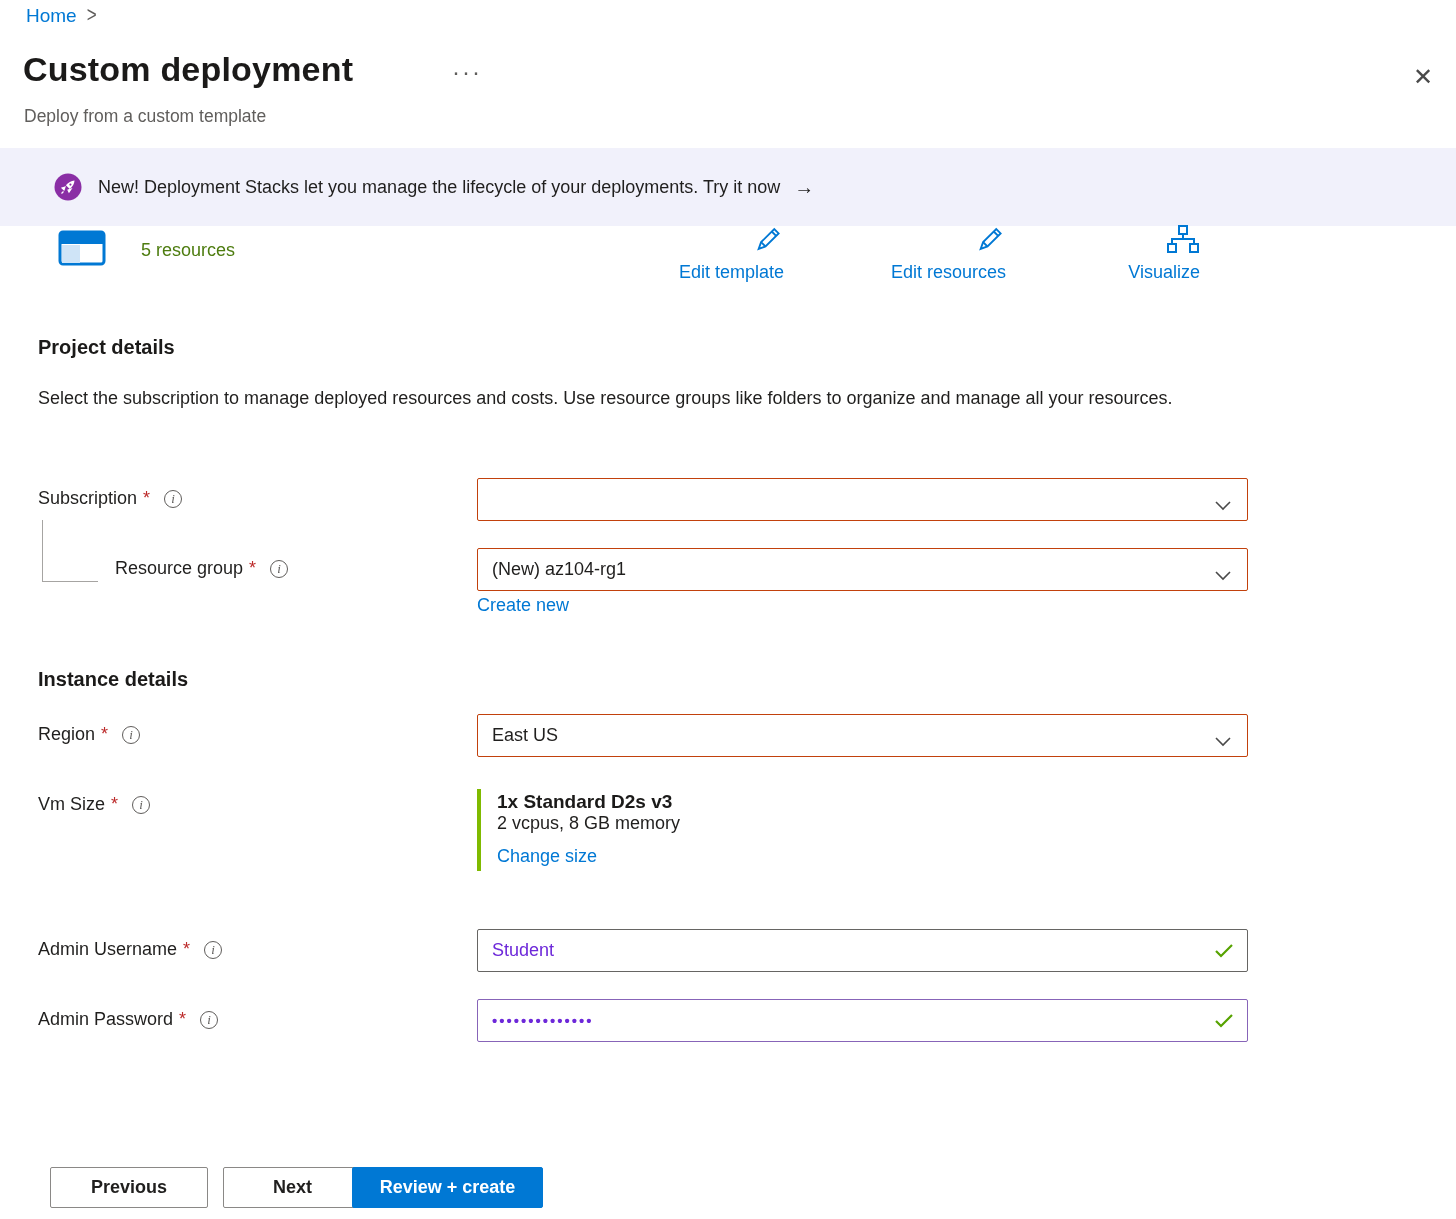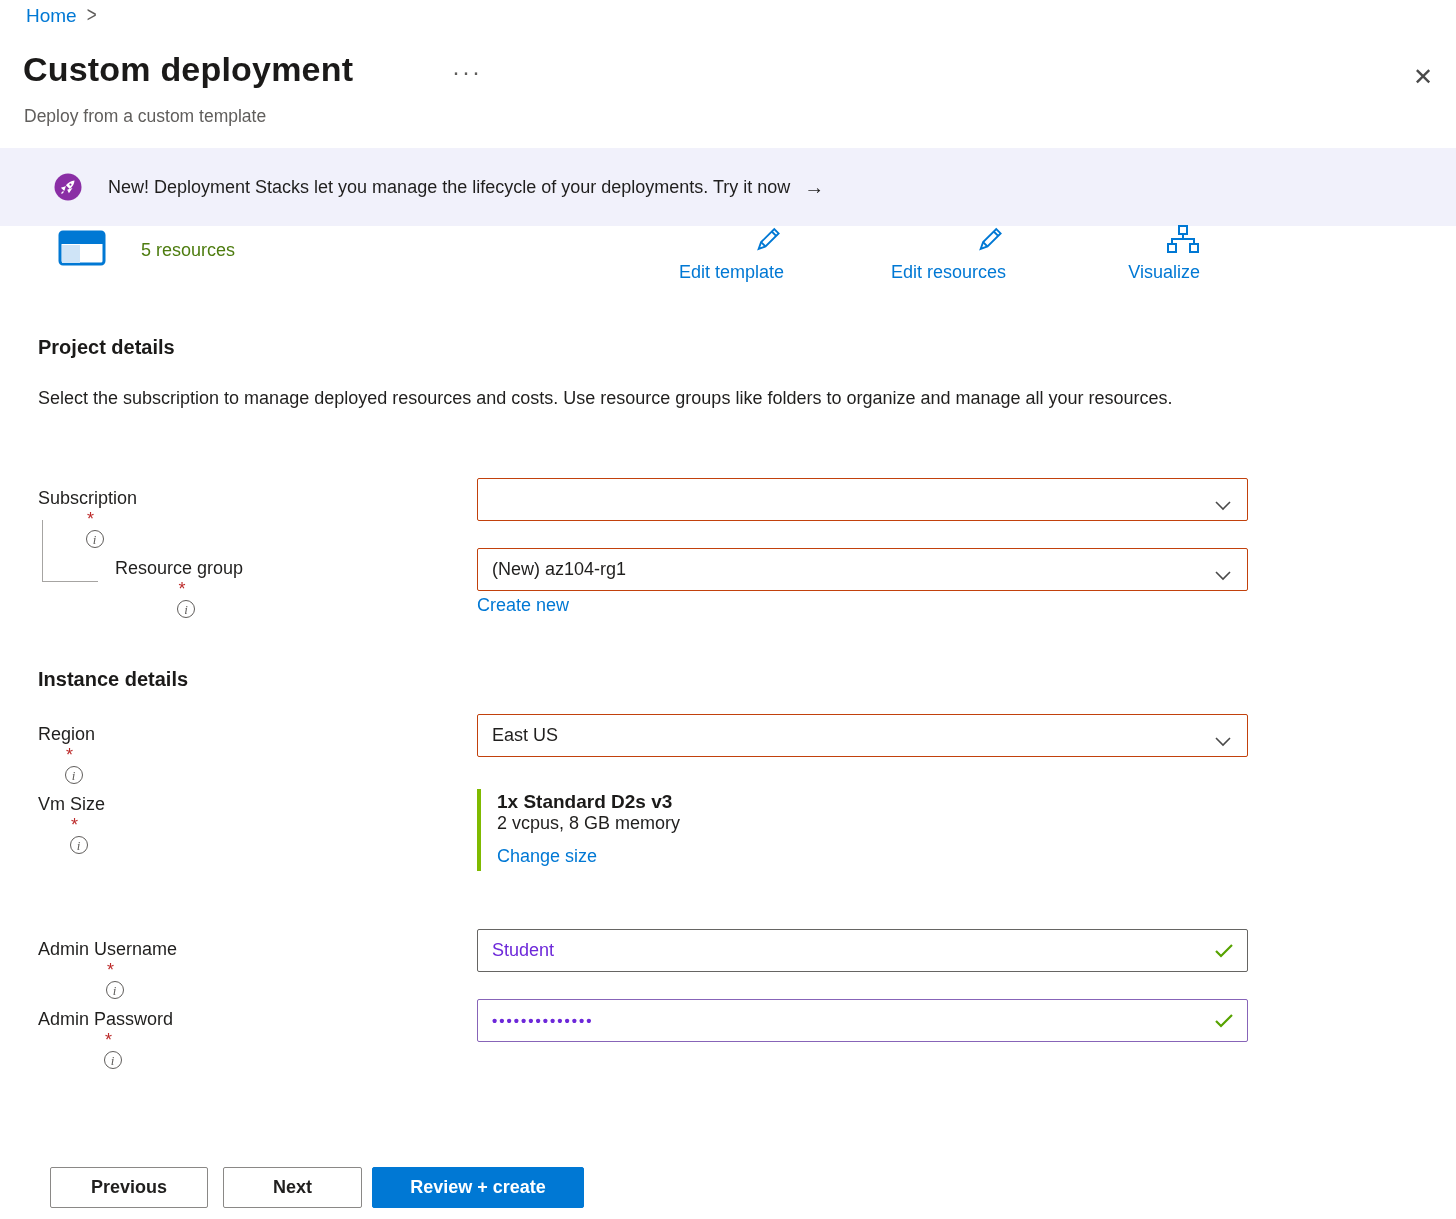--- a/index.html
+++ b/index.html
@@ -20,40 +20,40 @@
 
   
   .page-title { position: absolute; top: 50px; left: 23px; font-size: 34px; font-weight: 700; color: #1b1a19; letter-spacing: 0.2px; }
   .more-dots { position: absolute; top: 58px; left: 452px; font-size: 24px; color: #5f5d5b; letter-spacing: 2px; cursor: pointer; }
   .close-btn { position: absolute; top: 60px; right: 16px; width: 34px; height: 34px; border: none; background: transparent; font-size: 24px; color: #4a4a4a; cursor: pointer; line-height: 34px; text-align: center; }
   .subtitle { position: absolute; top: 106px; left: 24px; font-size: 17.5px; color: #605e5c; }
 
   
   .banner { position: absolute; top: 148px; left: 0; width: 1456px; height: 78px; background: #f1f1fb; display: flex; align-items: center; padding-left: 54px; cursor: pointer; }
   .rocket-wrap { width: 28px; height: 28px; flex: 0 0 28px; }
-  .banner-text { margin-left: 26px; font-size: 18px; color: #201f1e; }
+  .banner-text { margin-left: 16px; font-size: 18px; color: #201f1e; }
   .banner-arrow { margin-left: 14px; font-size: 20px; color: #201f1e; }
 
   
   .resource-summary { position: absolute; top: 230px; left: 58px; display: flex; align-items: center; gap: 22px; }
   .resource-count { font-size: 18px; color: #4d7c0f; margin-left: 13px; }
   .template-action { position: absolute; top: 224px; display: flex; flex-direction: column; align-items: flex-end; gap: 4px; cursor: pointer; }
   .template-action .action-label { color: #0078d4; font-size: 18px; }
   .act-edit-template { left: 620px; width: 164px; }
   .act-edit-parameters { left: 830px; width: 176px; }
   .act-visualize { left: 1070px; width: 130px; }
 
   
   .section-heading { position: absolute; left: 38px; font-size: 20px; font-weight: 700; color: #1b1a19; }
   .h-project { top: 336px; }
   .h-instance { top: 668px; }
   .description { position: absolute; top: 382px; left: 38px; width: 1150px; font-size: 18px; line-height: 32px; color: #201f1e; }
 
   
-  .form-label { position: absolute; display: flex; align-items: center; font-size: 18px; color: #201f1e; flex-direction: column; }
+  .form-label { position: absolute; display: flex; align-items: center; font-size: 18px; color: #201f1e; }
   .req { color: #bc2b2b; margin-left: 6px; font-size: 18px; }
   .info-icon { width: 18px; height: 18px; border: 1px solid #5f5d5b; border-radius: 50%; margin-left: 14px; display: inline-flex; align-items: center; justify-content: center; color: #5f5d5b; cursor: pointer; flex: 0 0 18px; }
   .info-icon::before { content: "i"; font-family: "Liberation Serif", serif; font-style: italic; font-size: 13px; line-height: 1; }
 
   .lbl-subscription { top: 488px; left: 38px; }
   .lbl-resource-group { top: 558px; left: 115px; }
   .lbl-region { top: 724px; left: 38px; }
   .lbl-vmsize { top: 794px; left: 38px; }
   .lbl-username { top: 939px; left: 38px; }
   .lbl-password { top: 1009px; left: 38px; }
@@ -82,21 +82,21 @@
   .text-input { width: 100%; height: 100%; border: 1px solid #666563; border-radius: 2px; padding: 0 44px 0 14px; font-size: 18px; font-family: "Liberation Sans", sans-serif; color: #6d28d9; outline: none; }
   .password-input { border-color: #8764b8; font-size: 15px; letter-spacing: 2px; font-weight: 700; }
   .valid-check { position: absolute; right: 14px; top: 14px; }
 
   
   .btn { position: absolute; top: 1167px; height: 41px; border-radius: 2px; font-size: 18px; font-weight: 600; font-family: "Liberation Sans", sans-serif; cursor: pointer; }
   .btn-secondary { background: #ffffff; border: 1px solid #8a8886; color: #201f1e; margin-left: 25px; }
   .btn-primary { background: #0078d4; border: 1px solid #0078d4; color: #ffffff; }
   .btn-previous { left: 25px; width: 158px; }
   .btn-next { left: 198px; width: 139px; }
-  .btn-review { left: 372px; width: 212px; }
+  .btn-review { left: 352px; width: 191px; }
 </style>
 </head>
 <body>
 
 <div class="breadcrumb">
   <a>Home</a>
   <span class="crumb-sep">&gt;</span>
 </div>
 
 <h1 class="page-title">Custom deployment</h1>

